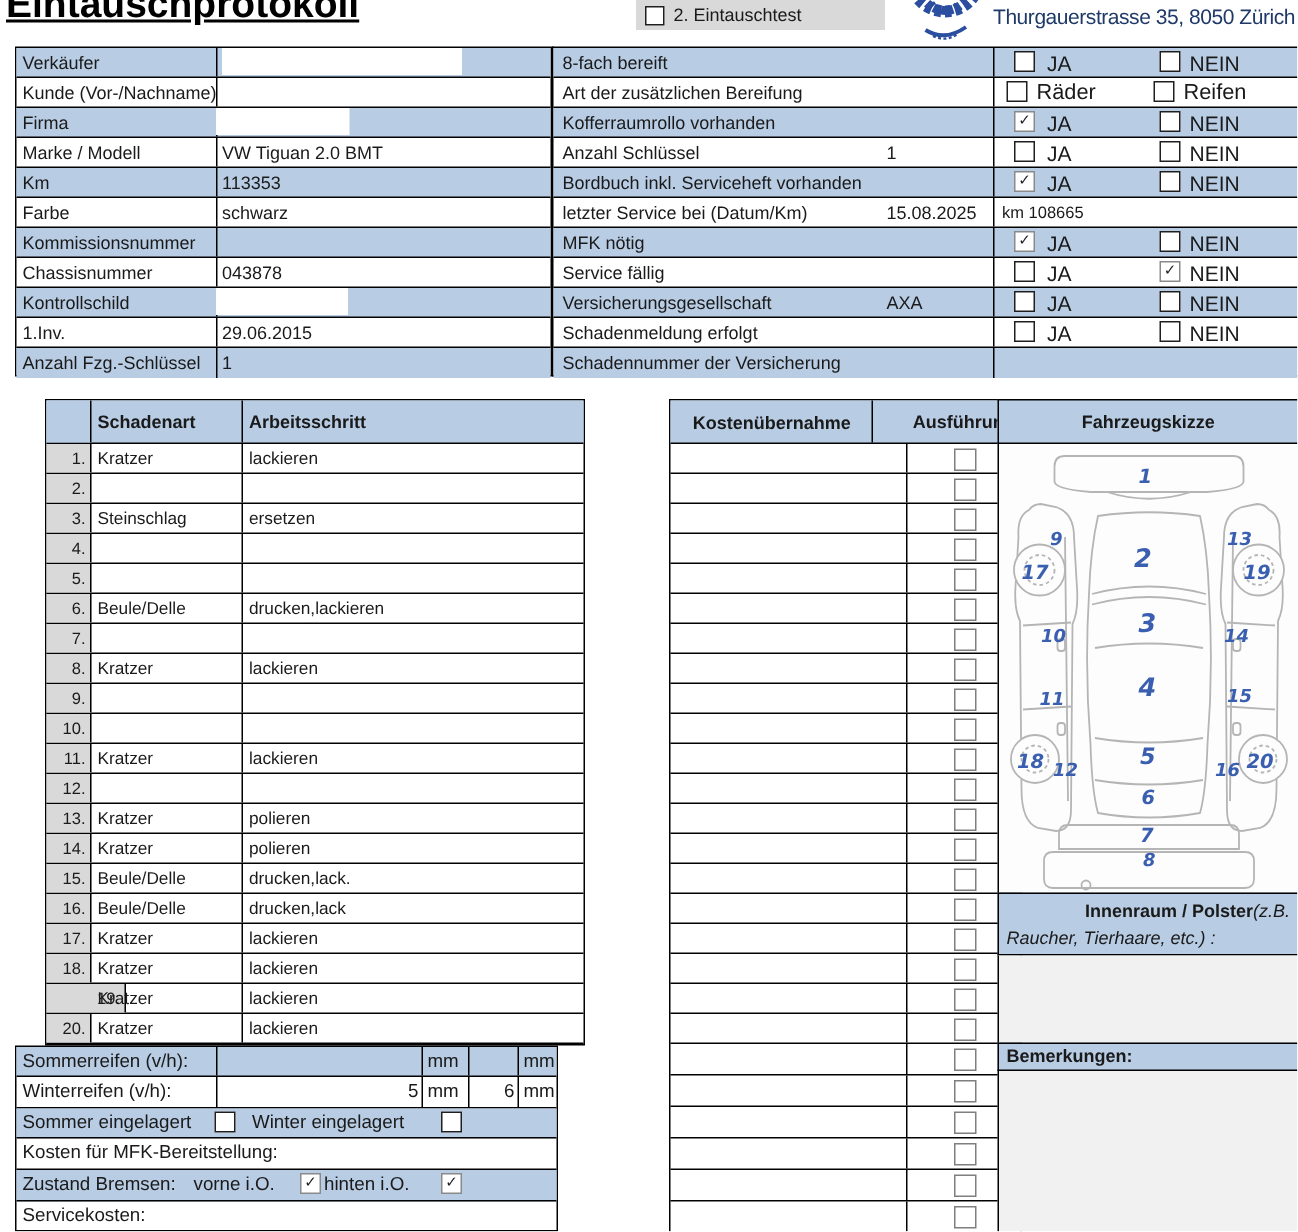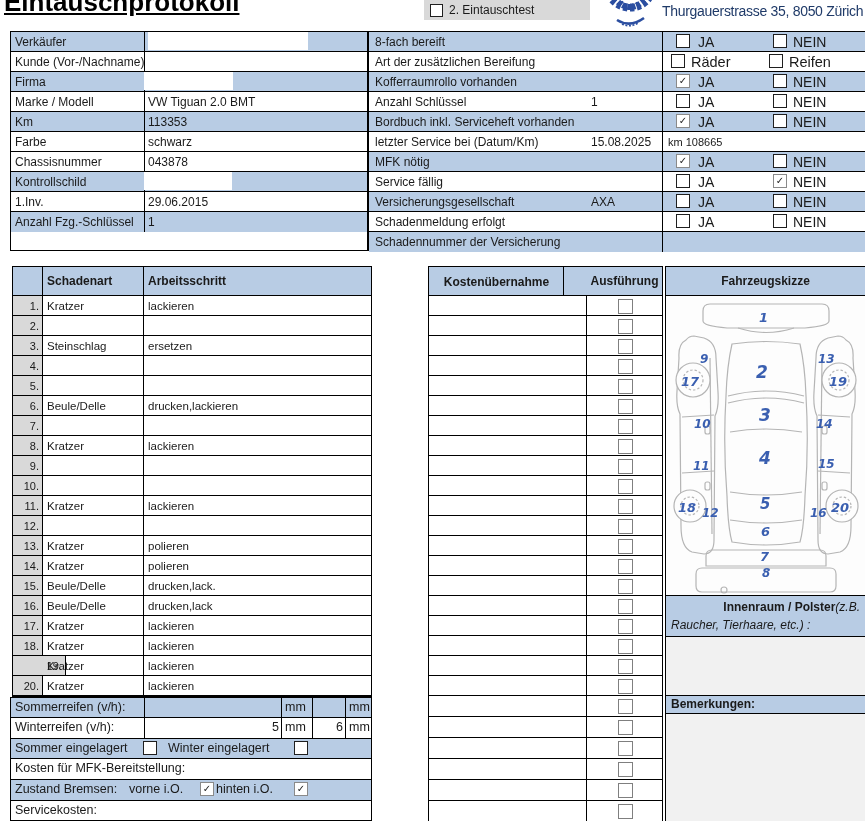--- a/index.html
+++ b/index.html
@@ -25,21 +25,21 @@
   .frow{position:relative;height:20px;box-sizing:border-box;border-bottom:1px solid #000;
         font-size:12px;line-height:18px;}
   .frow:last-child{border-bottom:none;}
   .flabel{position:absolute;left:4px;top:1px;white-space:nowrap;}
   .fvalue{position:absolute;top:1px;white-space:nowrap;}
   .vdiv{position:absolute;top:0;bottom:0;width:0;border-left:1px solid #000;}
   .redact{position:absolute;background:#fff;}
   .optlab{position:absolute;top:1px;font-size:14px;white-space:nowrap;}
   .rowcb{position:absolute;top:2px;}
   
-  .dmgbox{position:absolute;box-sizing:border-box;border:1px solid #000;background:#fff;}
+  .dmgbox{position:absolute;box-sizing:border-box;border:1px solid #000;background:#fff;margin-left:18px;}
   .dhead{position:relative;height:29px;box-sizing:border-box;border-bottom:1px solid #000;
          background:#b8cce4;font-weight:bold;font-size:12px;}
   .drow{position:relative;height:20px;box-sizing:border-box;border-bottom:1px solid #000;font-size:11.5px;line-height:18px;}
   .dcell{position:absolute;top:0;bottom:0;box-sizing:border-box;border-right:1px solid #000;padding:1px 3px 0 4px;}
   .dnum{background:#d9d9d9;text-align:right;font-size:11px;}
   .center{display:flex;align-items:center;justify-content:center;}
   
   .panelhead{position:absolute;box-sizing:border-box;background:#b8cce4;border:1px solid #000;border-right:none;
              font-weight:bold;font-size:12px;}
   .gray{position:absolute;background:#f1f1f1;border-left:1px solid #000;box-sizing:border-box;}
@@ -99,20 +99,25 @@
       </div>
       <div class="frow shade">
         <span class="flabel">Km</span>
         <span class="vdiv" style="left: 133px;"></span>
         <span class="fvalue" style="left: 137px;">113353</span>
       </div>
       <div class="frow">
         <span class="flabel">Farbe</span>
         <span class="vdiv" style="left: 133px;"></span>
         <span class="fvalue" style="left: 137px;">schwarz</span>
+      </div>
+      <div class="frow shade">
+        <span class="flabel">Kommissionsnummer</span>
+        <span class="vdiv" style="left: 133px;"></span>
+        <span class="fvalue" style="left: 137px;"></span>
       </div>
       <div class="frow">
         <span class="flabel">Chassisnummer</span>
         <span class="vdiv" style="left: 133px;"></span>
         <span class="fvalue" style="left: 137px;">043878</span>
       </div>
       <div class="frow shade">
         <span class="flabel">Kontrollschild</span>
         <span class="vdiv" style="left: 133px;"></span>
         <span class="fvalue" style="left: 137px;"></span>

